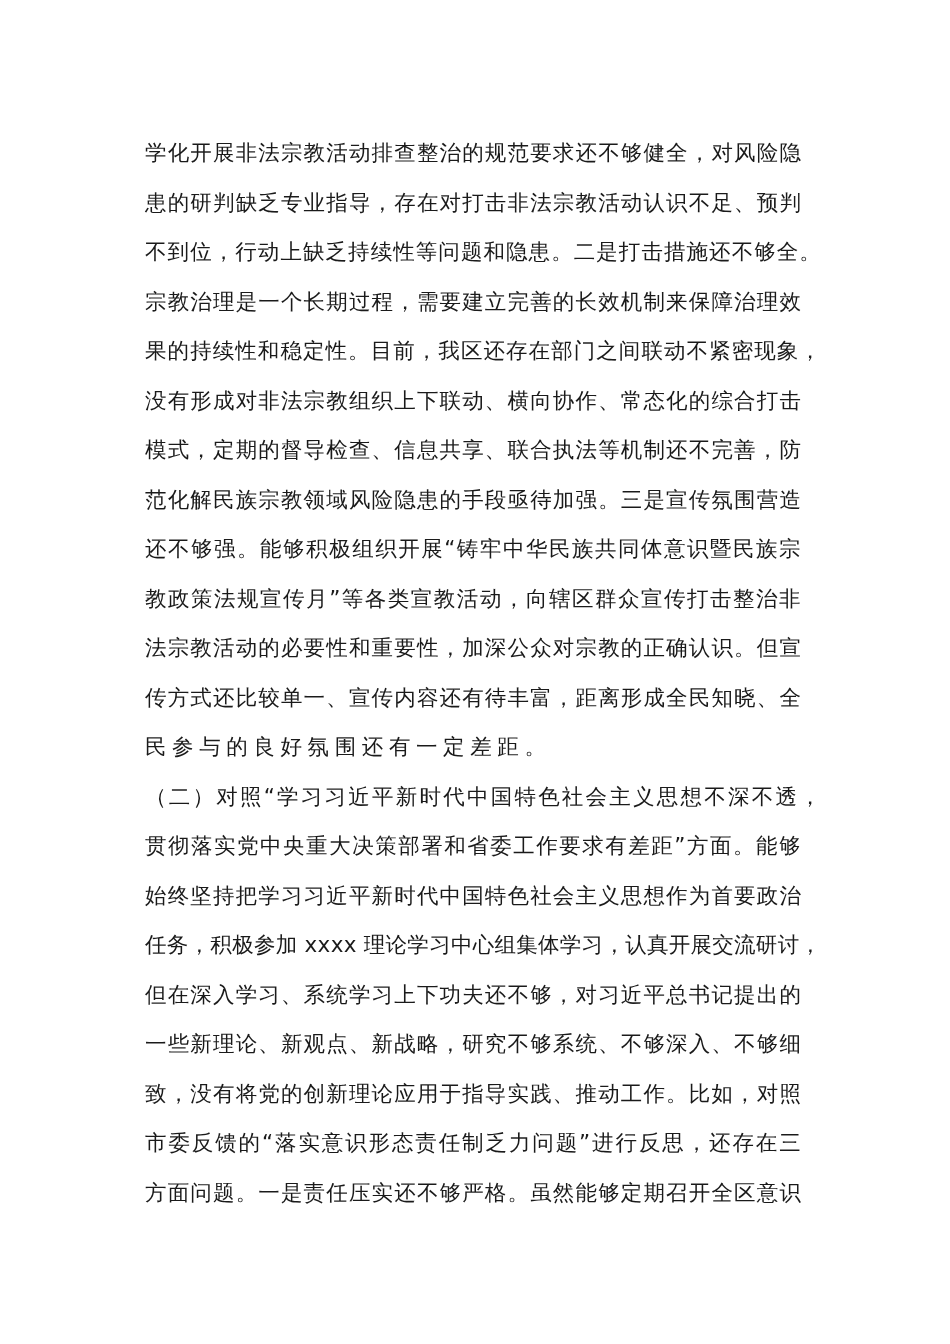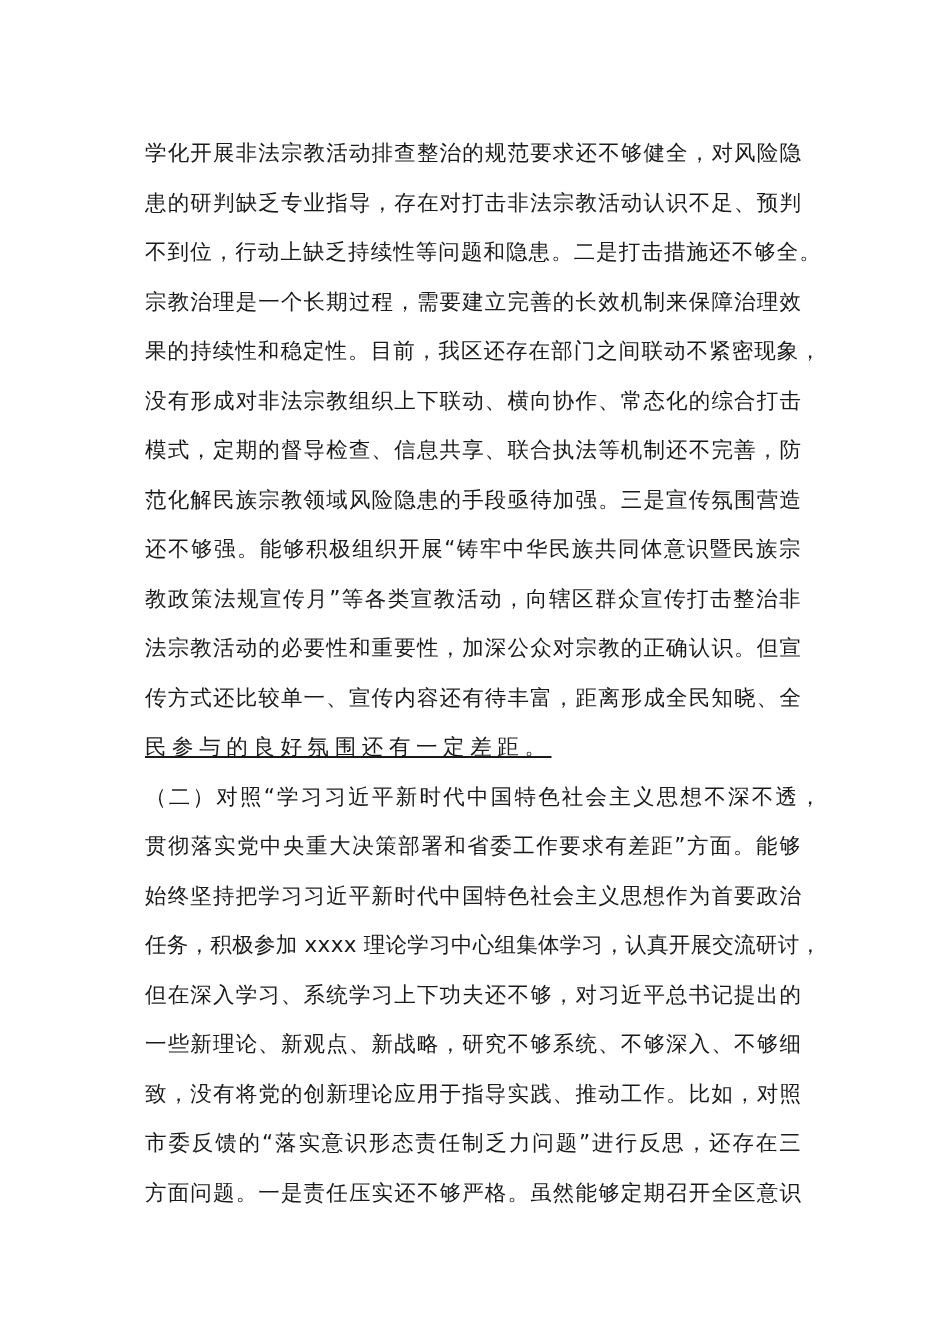--- a/index.html
+++ b/index.html
@@ -32,21 +32,21 @@
       font-family: "DejaVu Sans", "Liberation Sans", sans-serif;
       font-size: 21.5px;
       color: #1a1a1a;
       white-space: nowrap;
       text-align: justify;
       text-align-last: justify;
       letter-spacing: 0px;
     }
     .line.full { width: 656px; }
     .line.full-punct { width: 676px; }
-    .line.short { text-align-last: left; letter-spacing: 5.6px; text-decoration: underline; }
+    .line.short { text-align-last: left; letter-spacing: 5.6px; }
   </style>
 </head>
 <body>
 
 <div class="page">
   <div class="text-block">
     <div>
       <span class="line full" style="display: flex; justify-content: space-between;">
           <span>学</span>
           <span>化</span>

